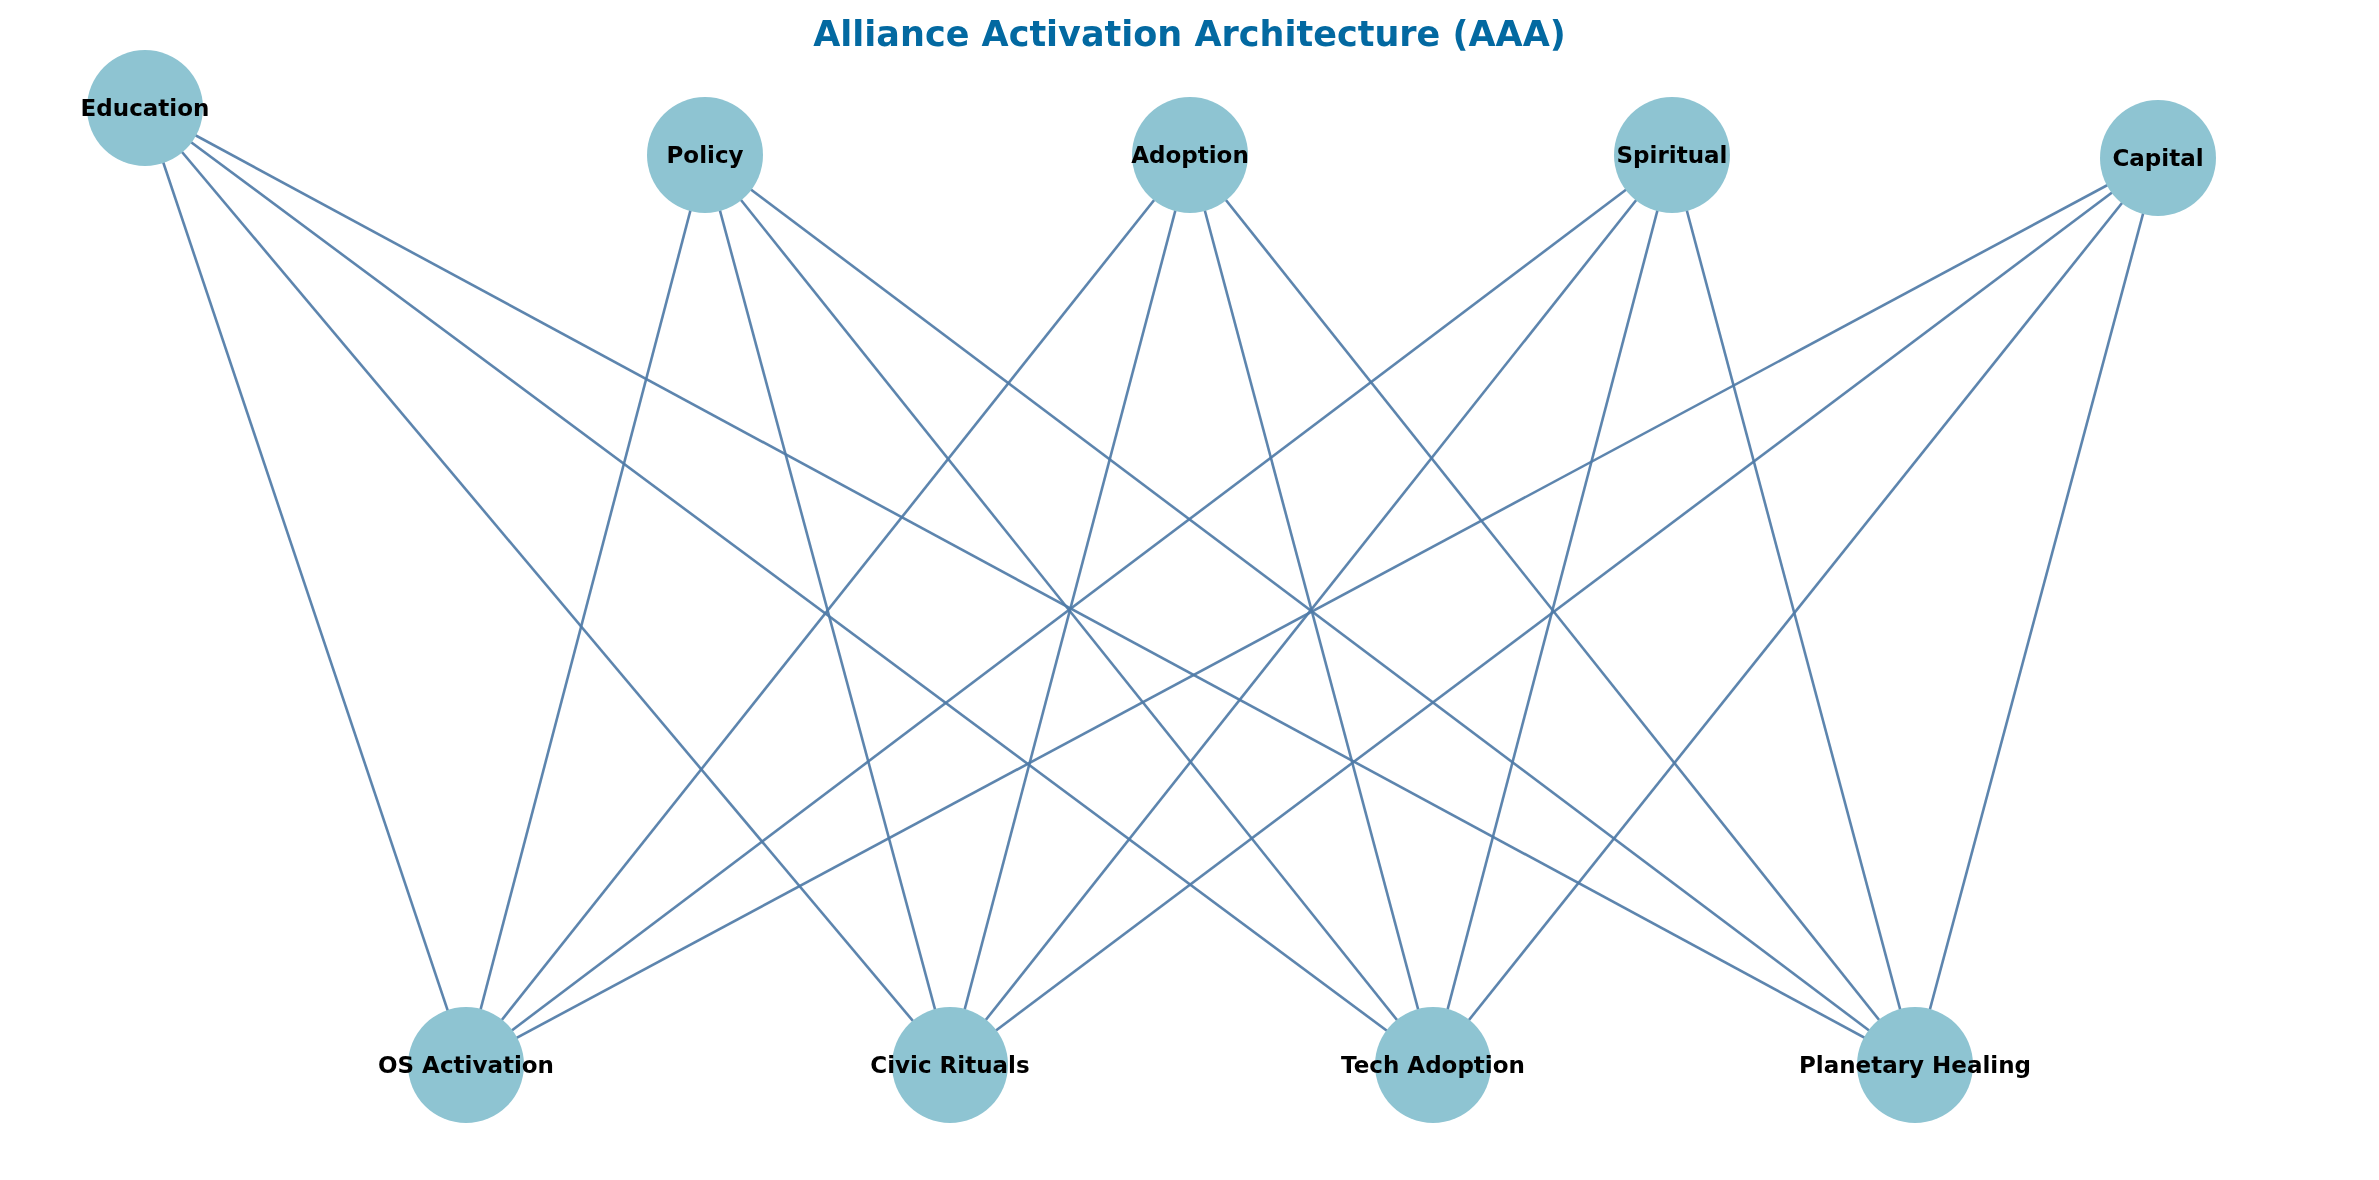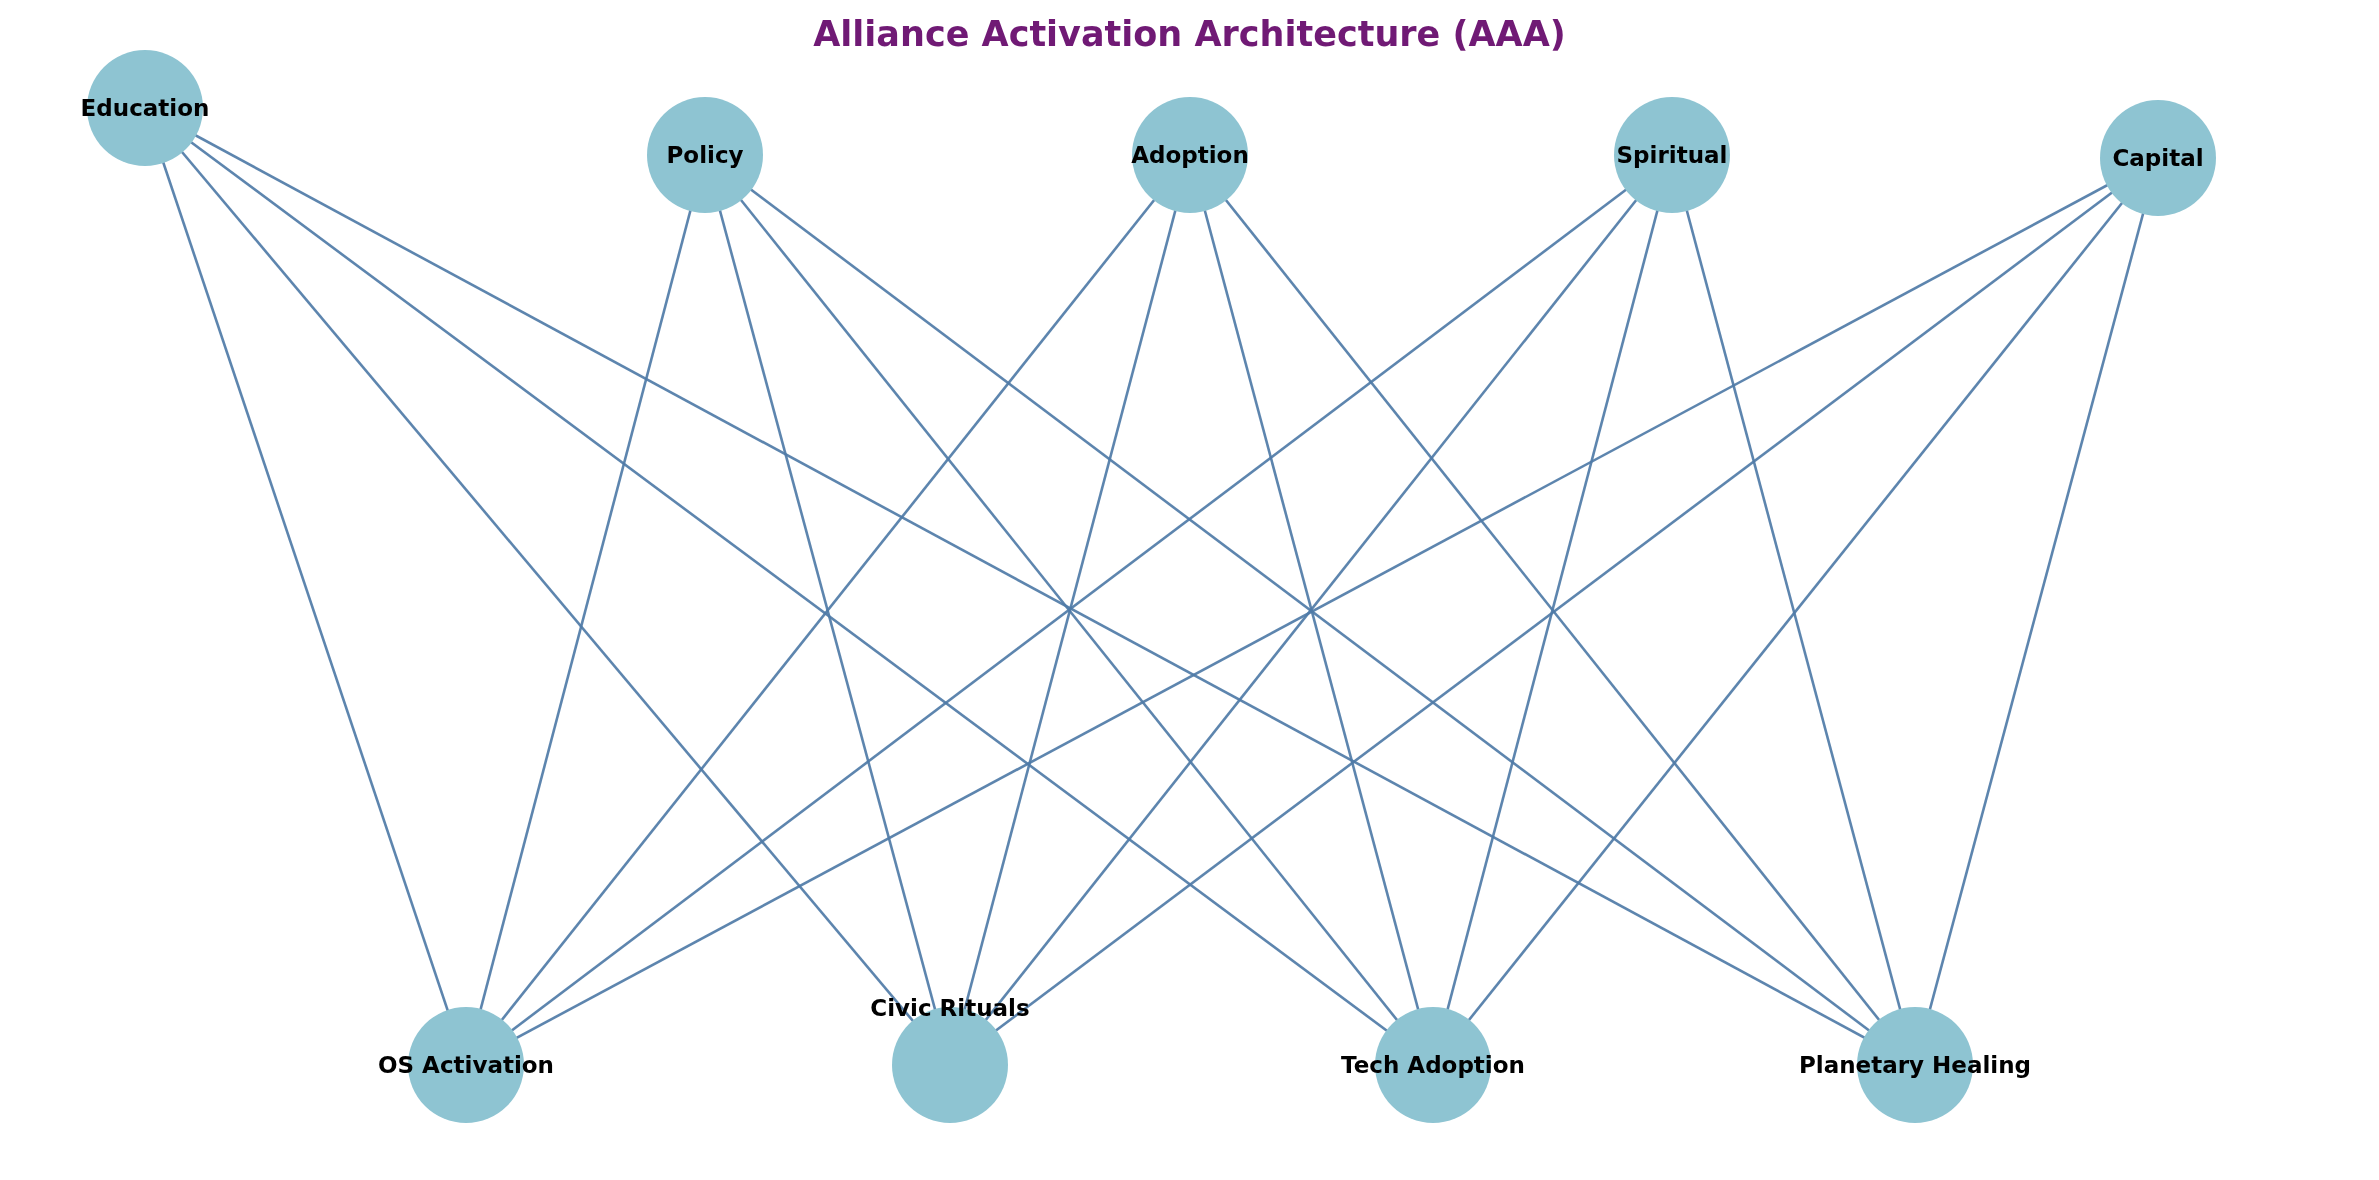--- a/index.html
+++ b/index.html
@@ -18,21 +18,21 @@
     overflow: hidden;
   }
   #chart-title {
     position: absolute;
     left: 0;
     top: 14px;
     width: 2379px;
     text-align: center;
     font-size: 35px;
     font-weight: bold;
-    color: #701a75;
+    color: #0369a1;
     letter-spacing: 0px;
     white-space: nowrap;
   }
   #graph-svg {
     position: absolute;
     left: 0;
     top: 0;
     width: 2379px;
     height: 1180px;
   }
@@ -99,18 +99,18 @@
       </g>
   </svg>
 
   <div id="labels-layer">
       <div class="node-label" style="left: 145px; top: 108px;">Education</div>
       <div class="node-label" style="left: 705px; top: 155px;">Policy</div>
       <div class="node-label" style="left: 1190px; top: 155px;">Adoption</div>
       <div class="node-label" style="left: 1672px; top: 155px;">Spiritual</div>
       <div class="node-label" style="left: 2158px; top: 158px;">Capital</div>
       <div class="node-label" style="left: 466px; top: 1065px;">OS Activation</div>
-      <div class="node-label" style="left: 950px; top: 1008px;">Civic Rituals</div>
+      <div class="node-label" style="left: 950px; top: 1065px;">Civic Rituals</div>
       <div class="node-label" style="left: 1433px; top: 1065px;">Tech Adoption</div>
       <div class="node-label" style="left: 1915px; top: 1065px;">Planetary Healing</div>
     </div>
 
 </div>
 
 </body></html>

